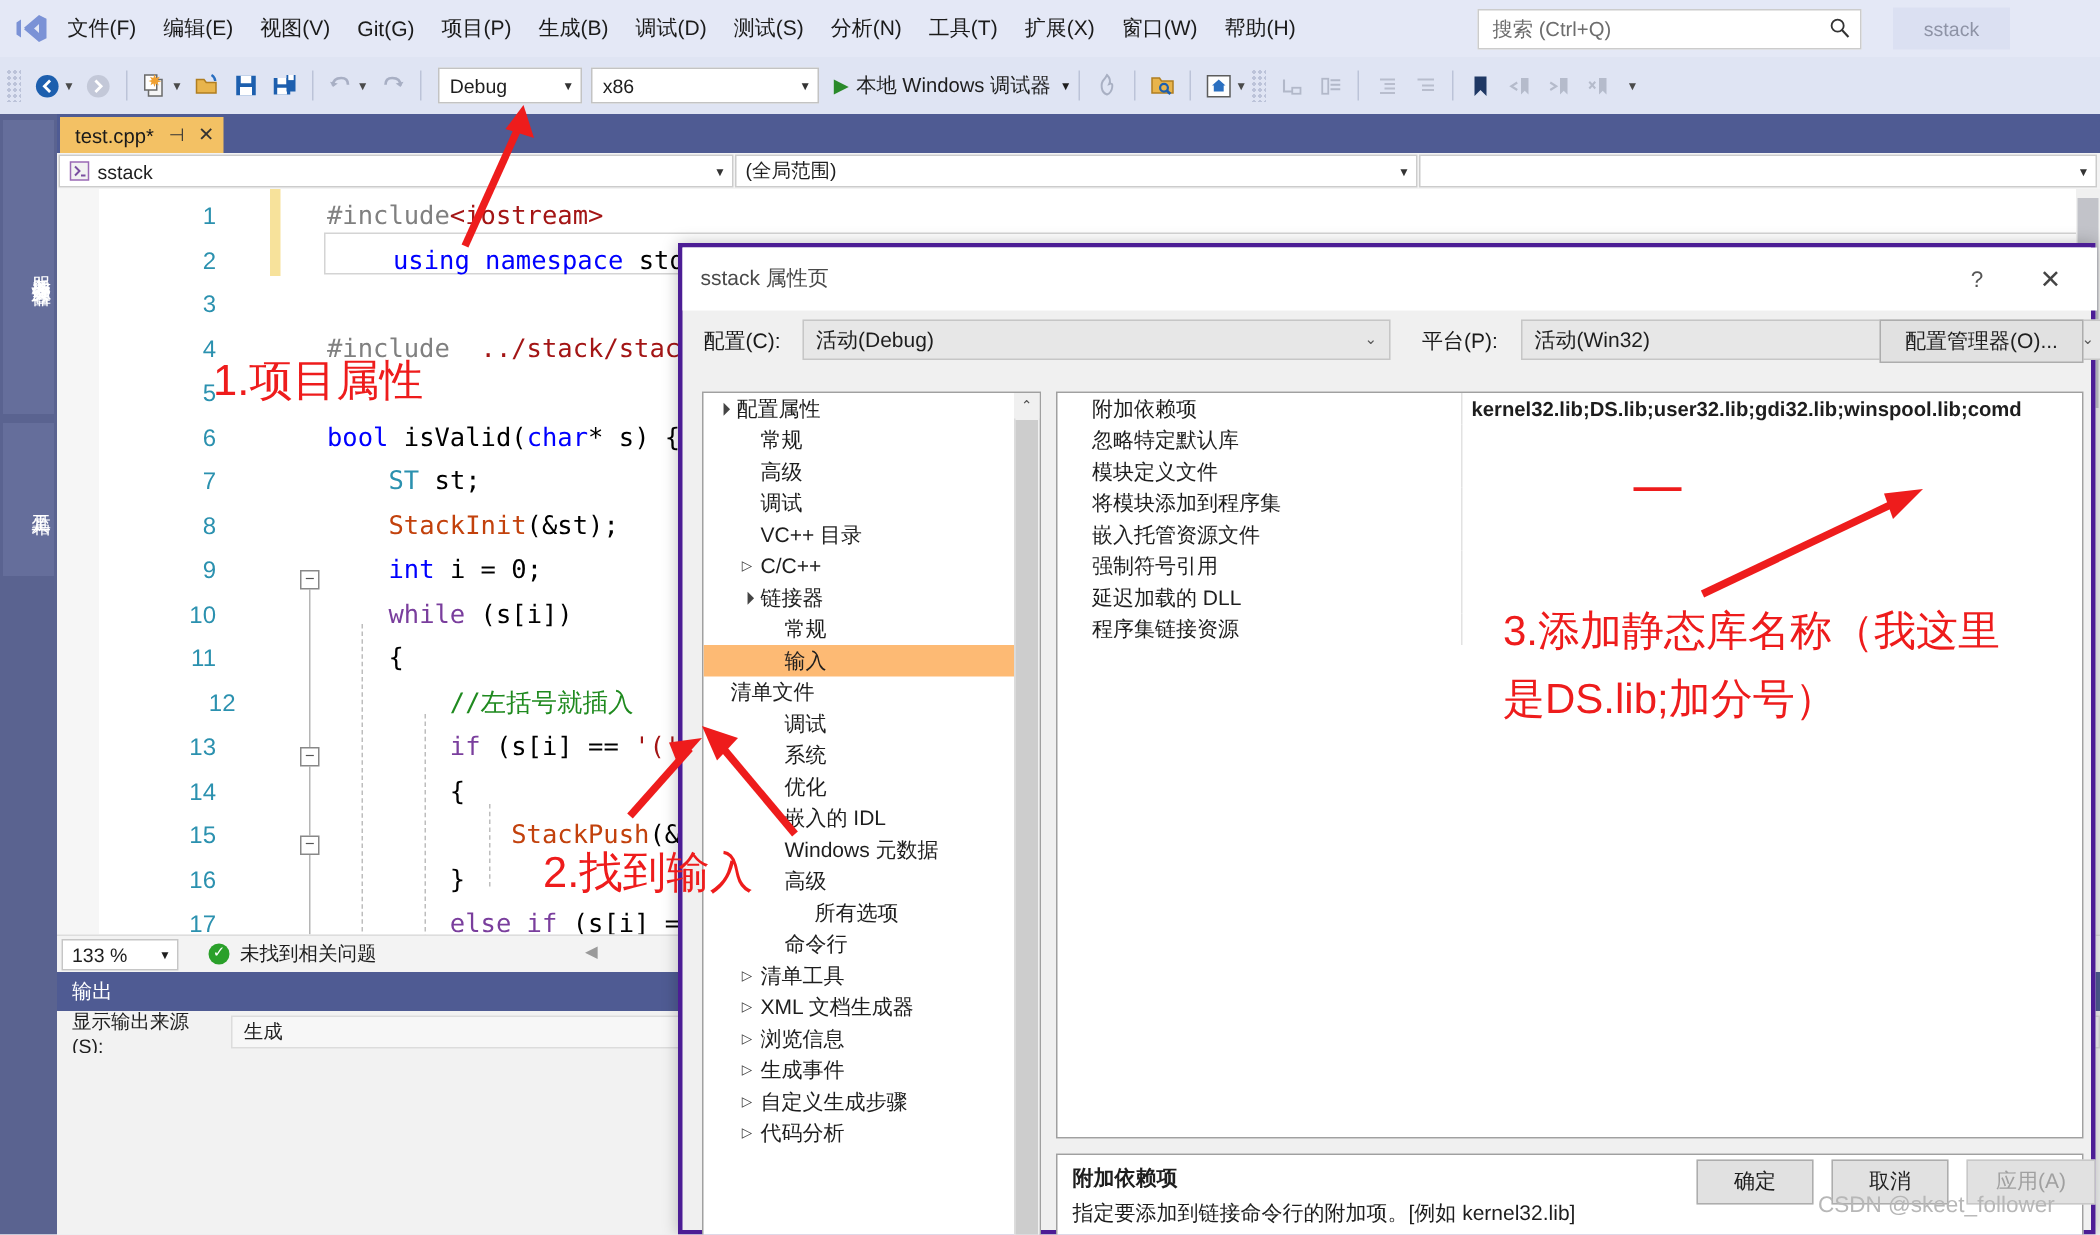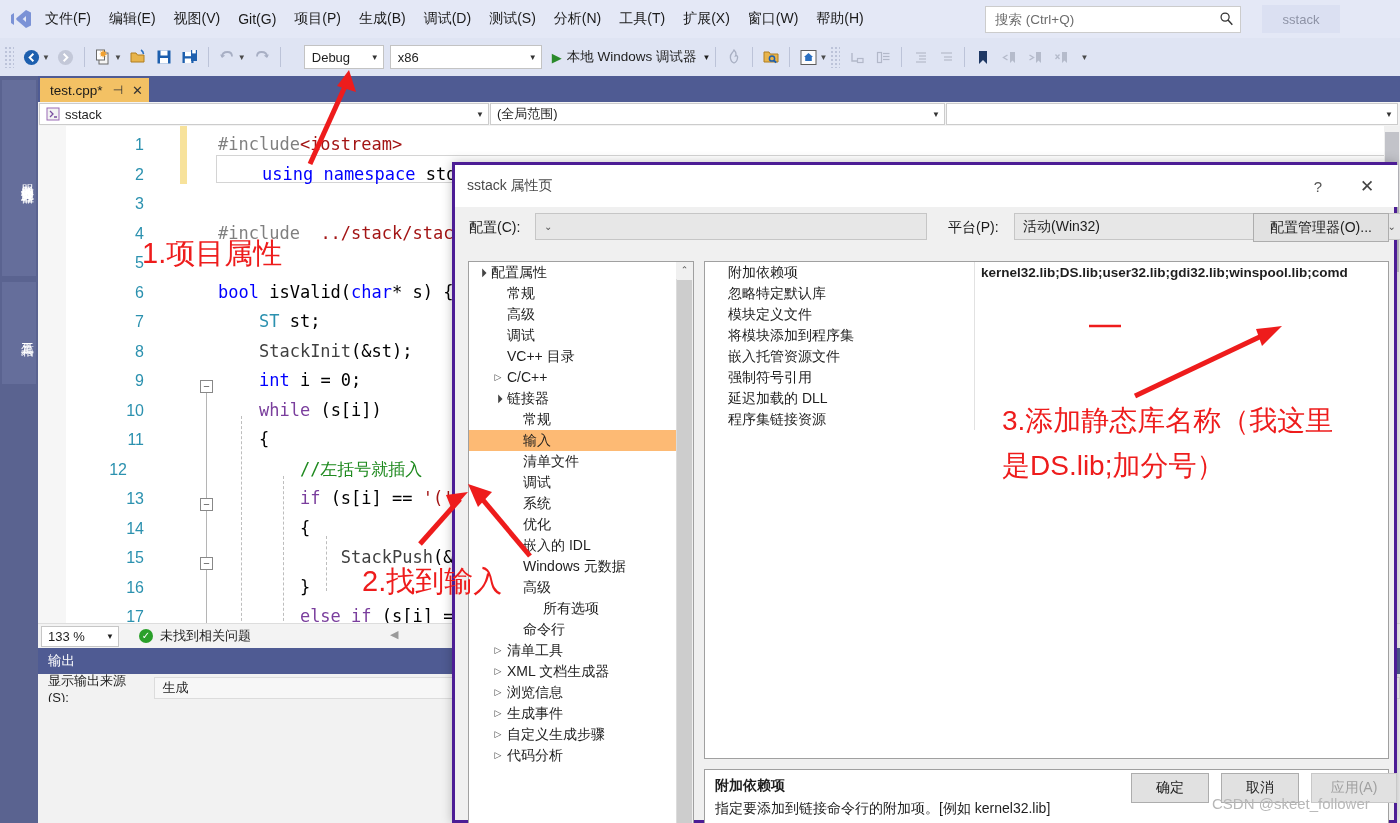--- a/index.html
+++ b/index.html
@@ -46,21 +46,21 @@
     background-size:4px 4px; opacity:.85; margin-right:4px; }
   .tb-btn { width:26px; height:26px; display:flex; align-items:center; justify-content:center; }
   .tb-sep { width:1px; height:20px; background:#bcc3d8; margin:0 5px; }
   .tb-caret { font-size:8px; color:#4a4a4a; margin-left:-2px; padding-right:3px; }
   .combo {
     height:24px; background:#fff; border:1px solid #c3c3c3;
     display:flex; align-items:center; padding:0 4px 0 7px; font-size:13px;
   }
   .combo .cv { flex:1; white-space:nowrap; overflow:hidden; }
   .combo .ca { font-size:8px; color:#333; padding-left:6px; }
-  #combo-config { width:80px; margin-left:18px; }
+  #combo-config { width:96px; margin-left:6px; }
   #combo-plat { width:152px; margin-left:6px; }
   #run-btn { display:flex; align-items:center; margin-left:10px; font-size:13.5px; }
   #run-btn .tri { color:#2a8a2a; font-size:13px; margin-right:5px; }
 
   
   #left-rail {
     position:absolute; left:0; top:76px; width:38px; height:747px; background:#5a6390;
   }
   .rail-tab {
     position:absolute; left:2px; width:34px; background:#656e9b;
@@ -111,21 +111,21 @@
   .ln { position:absolute; width:48px; text-align:right; color:#2b91af; font-size:16px;
         font-family:"Liberation Sans","DejaVu Sans",sans-serif; }
   .ctext { position:absolute; left:180px; }
   .kw   { color:#0000ff; }
   .kw2  { color:#7a3e9d; }
   .typ  { color:#2b91af; }
   .str  { color:#a31515; }
   .cmt  { color:#1f8a1f; }
   .pp   { color:#808080; }
   .pps  { color:#a31515; }
-  .fn   { color:#404040; }
+  .fn   { color:#c2410c; }
   .pl   { color:#000; }
   .fold {
     position:absolute; left:162px; width:13px; height:13px; border:1px solid #888;
     background:#fff; color:#555; font-size:11px; line-height:11px; text-align:center;
     font-family:"Liberation Sans",sans-serif;
   }
   .vline { position:absolute; width:1px; background:#b5b5b5; }
   .dline { position:absolute; width:0; border-left:1px dashed #bdbdbd; }
   #line2-hl { position:absolute; left:178px; top:29px; width:1180px; height:28px;
               border:1px solid #d4d4d4; }
@@ -514,21 +514,21 @@
           <div class="ln" style="top: 181px; left: 58px; line-height: 29.5px;">7</div>
           <div class="code-line ctext" style="top: 181px;">    <span class="typ">ST</span> <span class="pl">st;</span></div>
           <div class="ln" style="top: 210.5px; left: 58px; line-height: 29.5px;">8</div>
           <div class="code-line ctext" style="top: 210.5px;">    <span class="fn">StackInit</span><span class="pl">(&amp;st);</span></div>
           <div class="ln" style="top: 240px; left: 58px; line-height: 29.5px;">9</div>
           <div class="code-line ctext" style="top: 240px;">    <span class="kw">int</span> <span class="pl">i = 0;</span></div>
           <div class="ln" style="top: 269.5px; left: 58px; line-height: 29.5px;">10</div>
           <div class="code-line ctext" style="top: 269.5px;">    <span class="kw2">while</span> <span class="pl">(s[i])</span></div>
           <div class="ln" style="top: 299px; left: 58px; line-height: 29.5px;">11</div>
           <div class="code-line ctext" style="top: 299px;">    <span class="pl">{</span></div>
-          <div class="ln" style="top: 328.5px; left: 41px; line-height: 29.5px;">12</div>
+          <div class="ln" style="top: 328.5px; left: 71px; line-height: 29.5px;">12</div>
           <div class="code-line ctext" style="top: 328.5px;">        <span class="cmt">//左括号就插入</span></div>
           <div class="ln" style="top: 358px; left: 58px; line-height: 29.5px;">13</div>
           <div class="code-line ctext" style="top: 358px;">        <span class="kw2">if</span> <span class="pl">(s[i] == </span><span class="str">'('</span><span class="pl">)</span></div>
           <div class="ln" style="top: 387.5px; left: 58px; line-height: 29.5px;">14</div>
           <div class="code-line ctext" style="top: 387.5px;">        <span class="pl">{</span></div>
           <div class="ln" style="top: 417px; left: 58px; line-height: 29.5px;">15</div>
           <div class="code-line ctext" style="top: 417px;">            <span class="fn">StackPush</span><span class="pl">(&amp;st,</span></div>
           <div class="ln" style="top: 446.5px; left: 58px; line-height: 29.5px;">16</div>
           <div class="code-line ctext" style="top: 446.5px;">        <span class="pl">}</span></div>
           <div class="ln" style="top: 476px; left: 58px; line-height: 29.5px;">17</div>
@@ -568,20 +568,21 @@
   <div id="dialog">
     <div id="dlg-titlebar">
       <div id="dlg-title">sstack 属性页</div>
       <div id="dlg-help">?</div>
       <div id="dlg-close">✕</div>
     </div>
 
     <div id="dlg-row-config">
       <span class="dlg-lbl" id="lbl-config">配置(C):</span>
       <div class="dlg-combo" id="cb-config">
+        <span class="dv">活动(Debug)</span>
         <span class="dc">⌄</span>
       </div>
       <span class="dlg-lbl" id="lbl-plat">平台(P):</span>
       <div class="dlg-combo" id="cb-plat">
         <span class="dv">活动(Win32)</span>
         <span class="dc">⌄</span>
       </div>
     </div>
     <div id="cfgmgr-btn" style="left:798px; top:48px;">配置管理器(O)...</div>
 
@@ -616,21 +617,21 @@
             <span>链接器</span>
           </div>
           <div class="tree-item" style="padding-left: 36px;">
             <span class="tw"></span>
             <span>常规</span>
           </div>
           <div class="tree-item sel" style="padding-left: 36px;">
             <span class="tw"></span>
             <span>输入</span>
           </div>
-          <div class="tree-item" style="padding-left: 36px;">
+          <div class="tree-item" style="">
             <span class="tw"></span>
             <span>清单文件</span>
           </div>
           <div class="tree-item" style="padding-left: 36px;">
             <span class="tw"></span>
             <span>调试</span>
           </div>
           <div class="tree-item" style="padding-left: 36px;">
             <span class="tw"></span>
             <span>系统</span>

